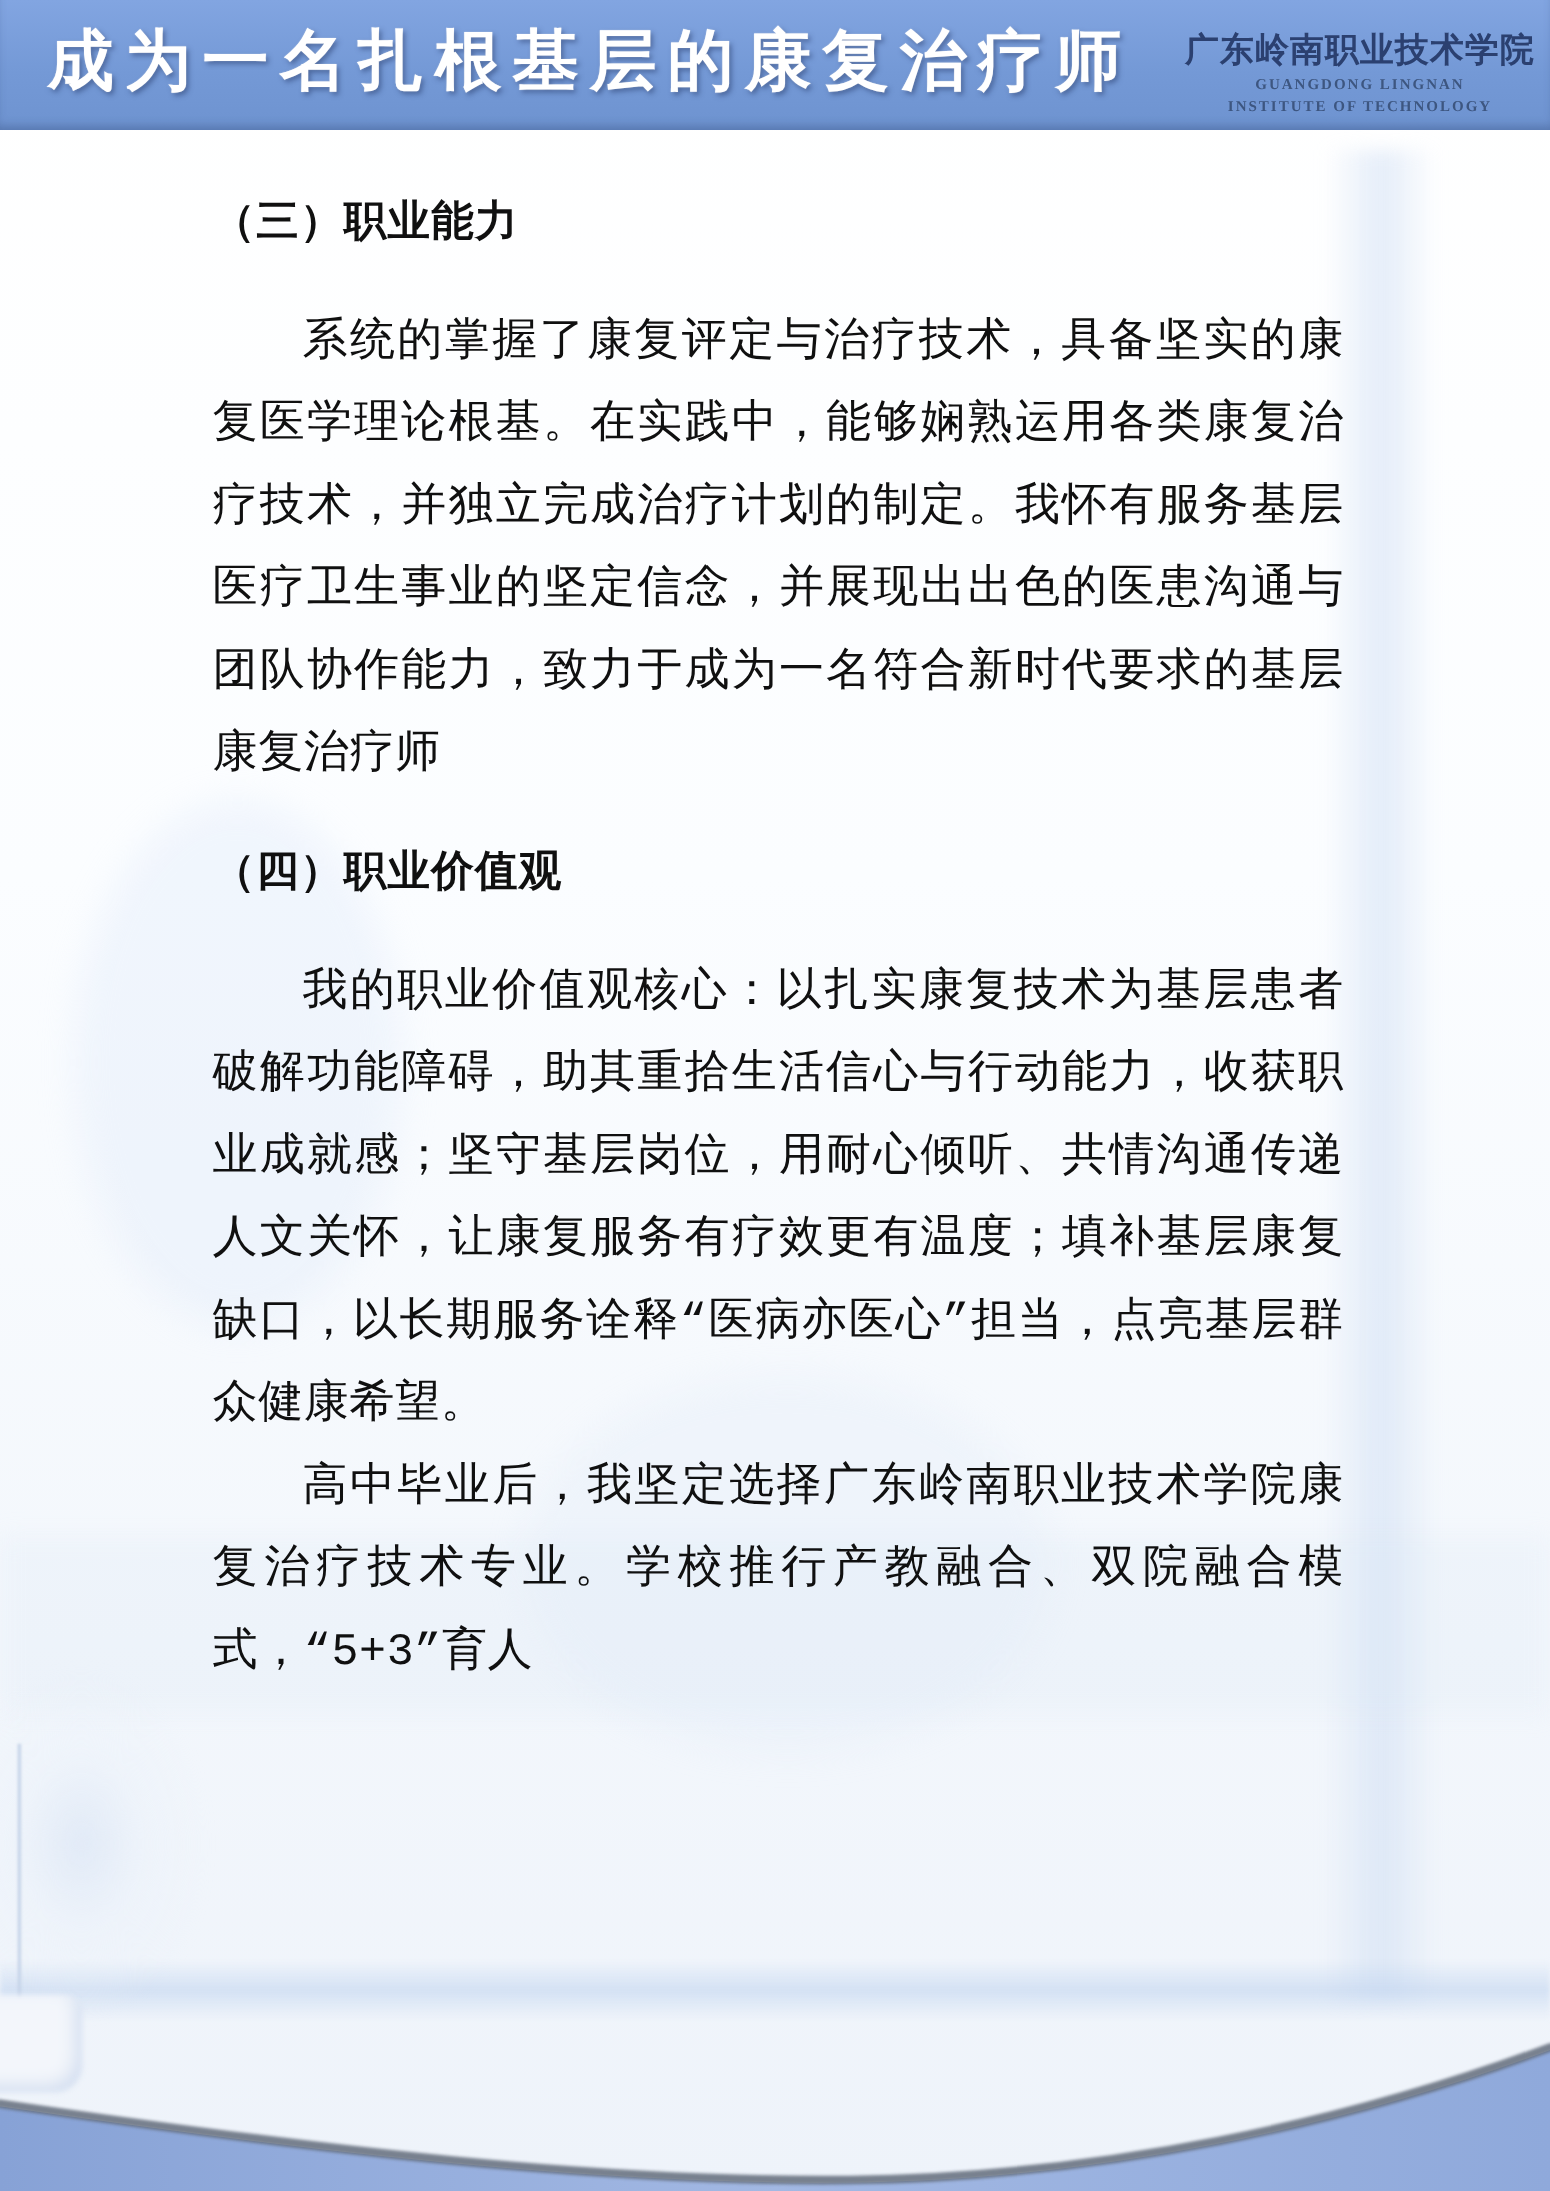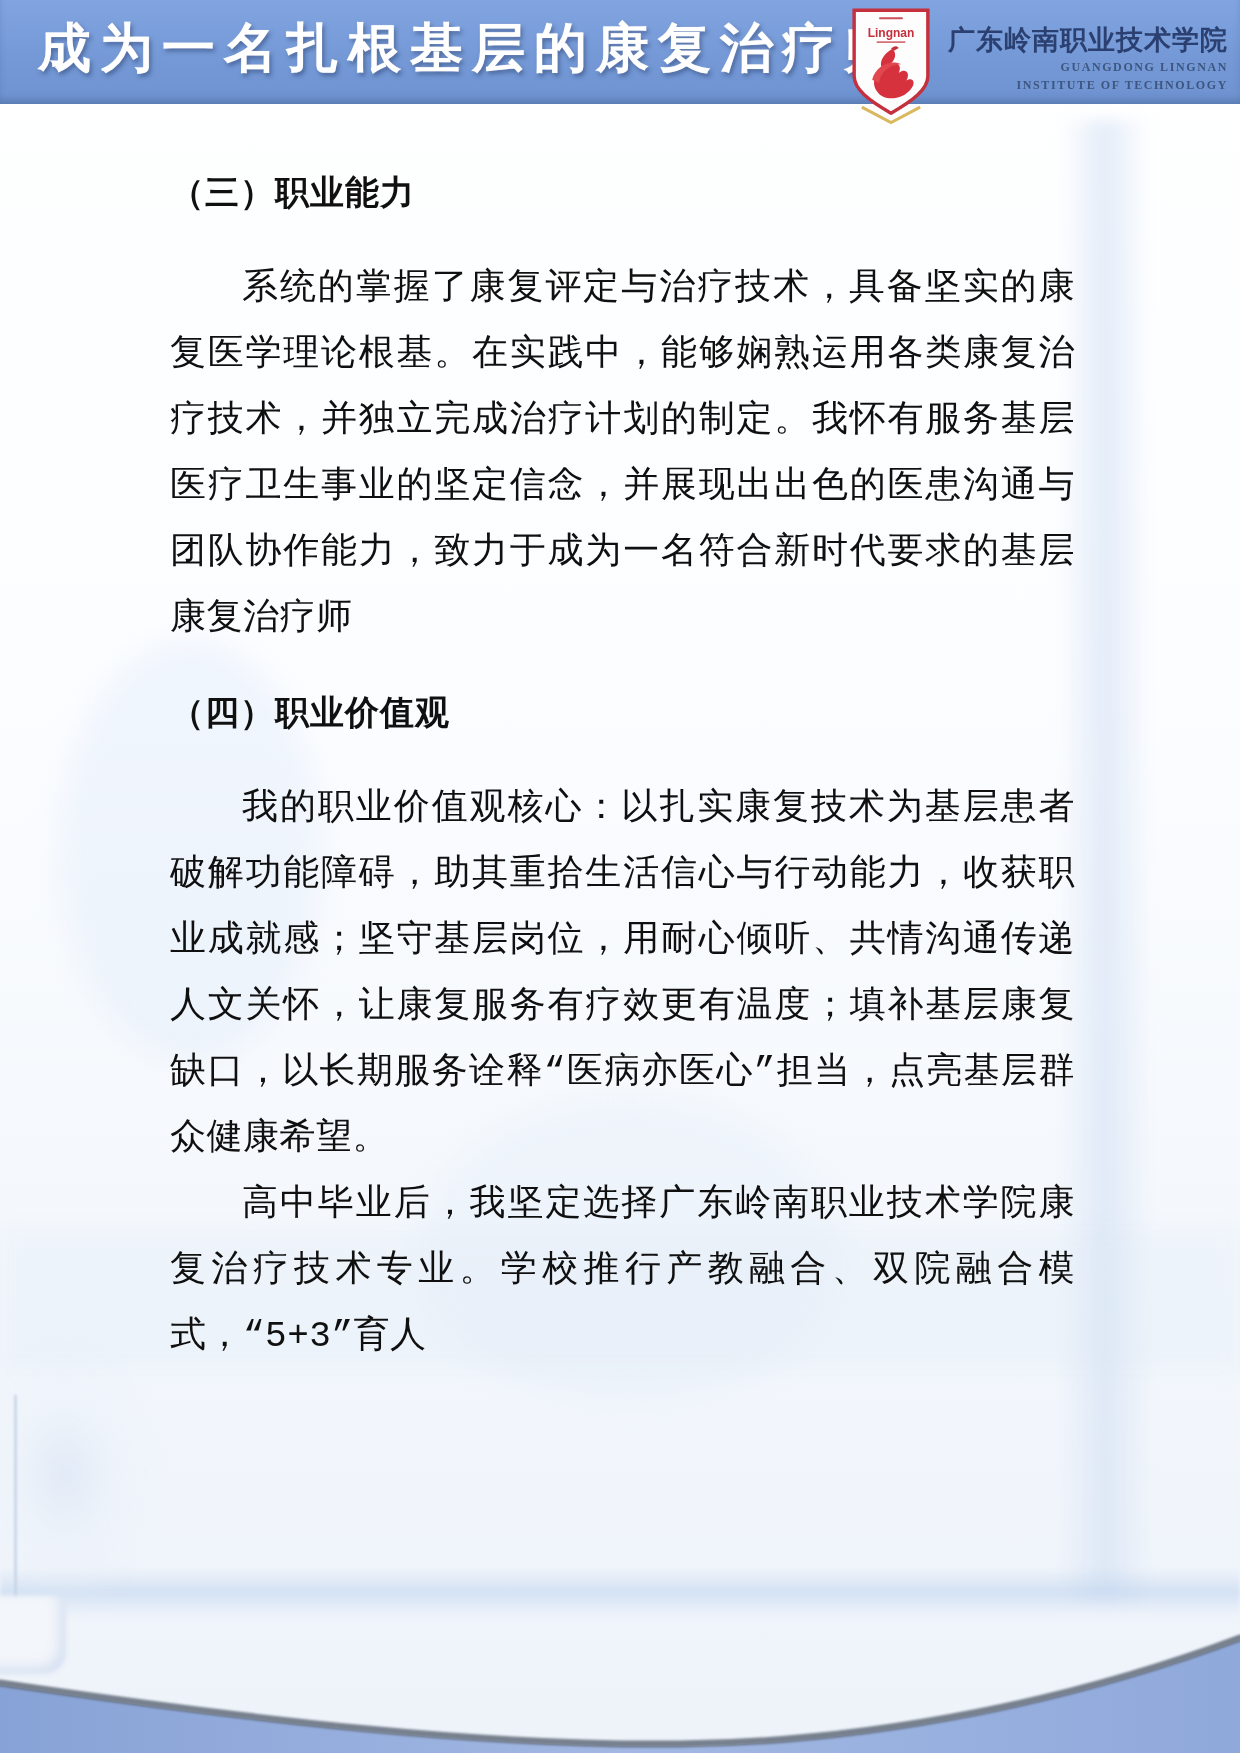--- a/index.html
+++ b/index.html
@@ -30,30 +30,30 @@
   
   .banner{position:absolute;left:0;top:0;width:100%;height:104px;
     background:linear-gradient(180deg,#82a5e1 0%,#7499d6 55%,#6e93d0 100%);
     box-shadow:inset 0 -6px 8px -3px rgba(58,84,134,.45);}
   .banner-title{position:absolute;left:38px;top:50%;transform:translateY(-54%);
     color:#ffffff;font-size:53px;font-weight:700;letter-spacing:9px;white-space:nowrap;
     font-family:"Liberation Serif","DejaVu Serif",serif;
     text-shadow:2px 3px 4px rgba(38,58,105,.5),0 0 1px rgba(255,255,255,.8);}
   .logo-group{position:absolute;right:8px;top:6px;display:flex;align-items:flex-start;}
   .shield-wrap{width:86px;height:120px;flex:0 0 auto;}
-  .school-names{margin:16px 4px 4px 14px;text-align:right;}
+  .school-names{margin:16px 4px 4px 14px;text-align:center;}
   .school-cn{font-family:"Liberation Sans","DejaVu Sans",sans-serif;font-weight:700;
     font-size:27px;letter-spacing:1px;color:#2b4070;white-space:nowrap;}
   .school-en{font-family:"Liberation Serif","DejaVu Serif",serif;font-weight:700;
     font-size:12px;letter-spacing:1.6px;color:#3d5680;line-height:18px;white-space:nowrap;}
   
   .content{position:absolute;left:170px;right:165px;top:104px;padding-top:48px;color:#101010;}
   .sec-heading{font-size:34px;line-height:50px;font-weight:700;margin:36px 0 38px;
     font-family:"Liberation Serif","DejaVu Serif",serif;letter-spacing:1px;}
-  section:first-child .sec-heading{margin-top:16px;}
+  section:first-child .sec-heading{margin-top:1px;}
   .para{margin:0;font-size:36px;line-height:66px;text-align:justify;text-indent:2em;
     letter-spacing:.5px;font-family:Liberation Mono, monospace;}
   
   .footer-wave{position:absolute;left:0;bottom:0;width:1240px;height:165px;}
 </style>
 </head>
 <body>
 
 <div class="page">
 
@@ -65,41 +65,20 @@
     <div class="soft blob b"></div>
     <div class="soft plant-foliage"></div>
     <div class="soft plant-stem"></div>
     <div class="soft plant-pot"></div>
   </div>
 
   <header class="banner">
     <div class="banner-title">成为一名扎根基层的康复治疗师</div>
 
     <div class="logo-group">
-      <div class="shield-wrap">
-        <svg viewBox="0 0 100 140" width="86" height="120">
-
-          <path d="M16,118 L50,136 L84,118" fill="none" stroke="#d9b85e" stroke-width="3.5"></path>
-
-          <path d="M7,5 H93 V82 C93,97 76,110 50,125 C24,110 7,97 7,82 Z" fill="#fdfdfe" stroke="#c4303d" stroke-width="4"></path>
-
-          <rect x="36" y="13" width="28" height="2.6" rx="1.3" fill="#c4303d" opacity="0.85"></rect>
-
-          <text x="50" y="36" text-anchor="middle" font-size="14" font-weight="bold" font-family="Liberation Sans, DejaVu Sans, sans-serif" fill="#c4303d">Lingnan</text>
-          <rect x="33" y="41" width="34" height="2.2" rx="1.1" fill="#c4303d" opacity="0.7"></rect>
-
-          <g>
-            <path d="M52,50 C57,56 55,63 49,68 C58,64 63,70 59,78 C67,72 73,78 68,87
-                     C75,82 80,89 73,97 C64,109 42,112 34,100 C26,89 32,78 42,75
-                     C34,69 40,56 52,50 Z" fill="#d6323e"></path>
-            <path d="M28,86 C32,70 50,62 62,68 C50,68 38,76 36,90 Z" fill="#e0474f"></path>
-            <path d="M50,50 C53,46 57,46 59,49 L54,52 Z" fill="#c4303d"></path>
-          </g>
-        </svg>
-      </div>
       <div class="school-names">
         <div class="school-cn">广东岭南职业技术学院</div>
         <div class="school-en">GUANGDONG LINGNAN</div>
         <div class="school-en">INSTITUTE OF TECHNOLOGY</div>
       </div>
     </div>
   </header>
 
   <main class="content">
     <section>

